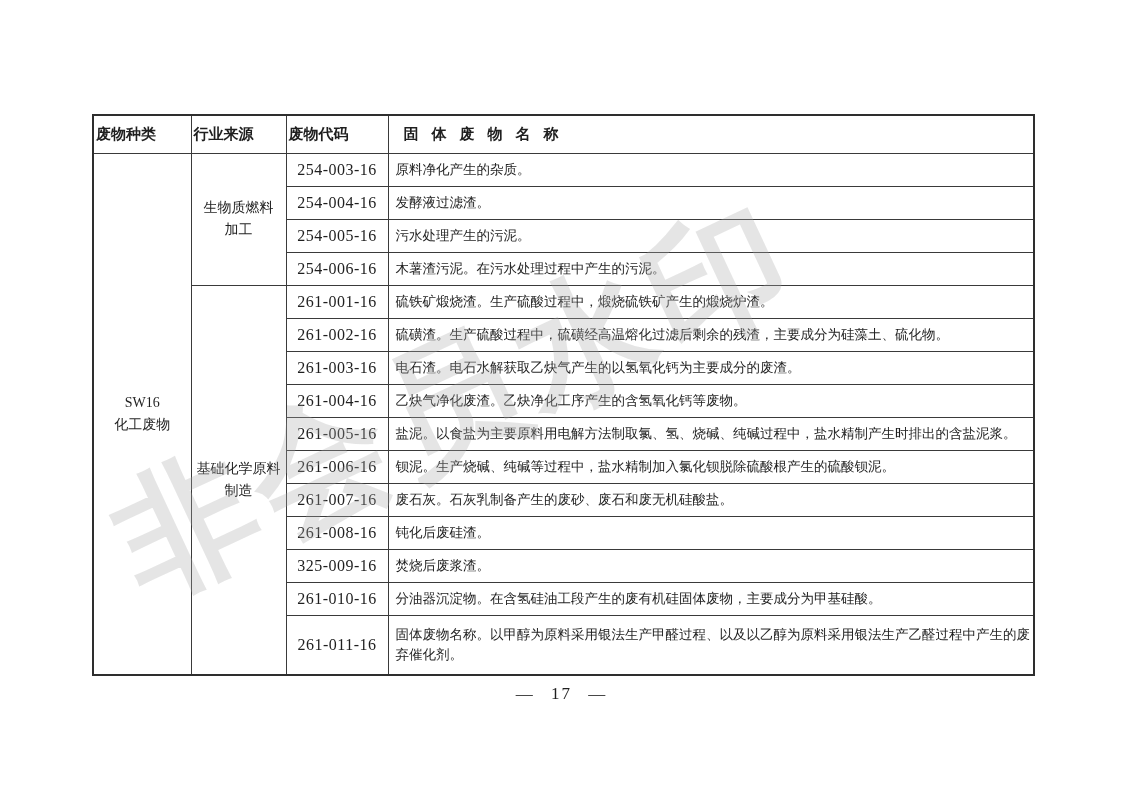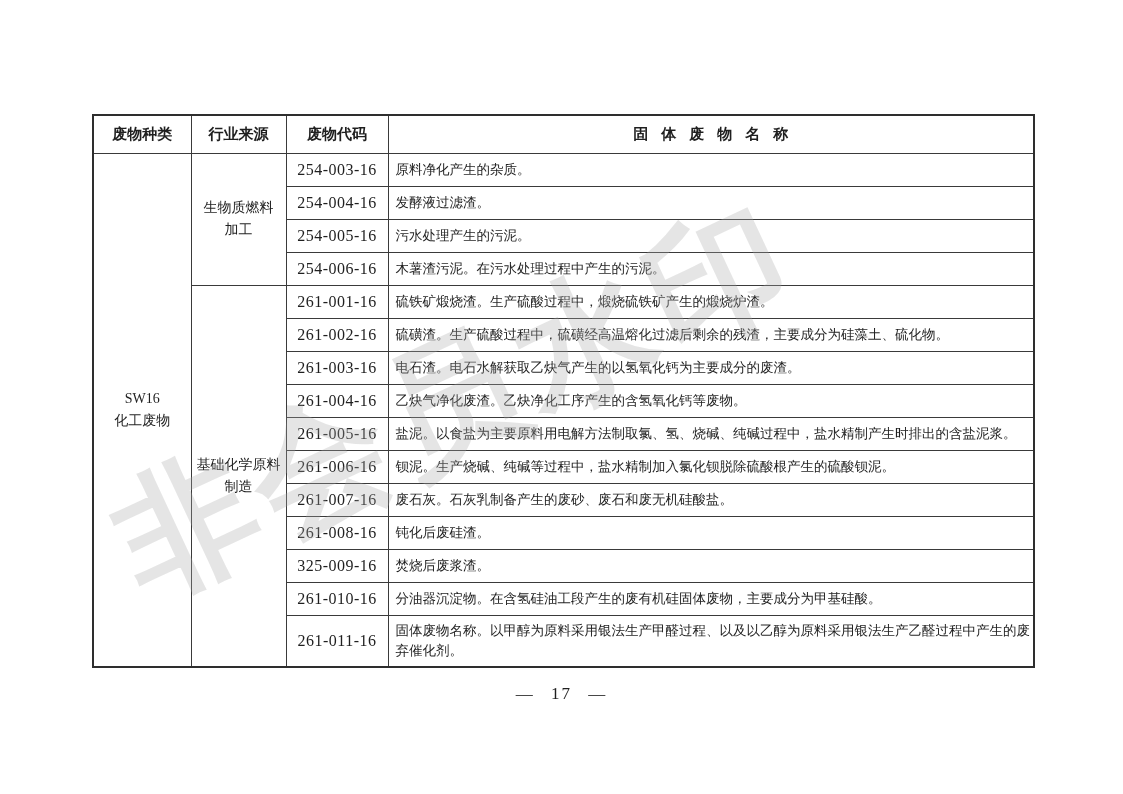--- a/index.html
+++ b/index.html
@@ -49,26 +49,26 @@
     border: 1px solid #3a3a3a;
     vertical-align: middle;
     font-size: 13.5px;
     line-height: 20px;
     overflow: hidden;
   }
   .waste-table thead th {
     height: 38px;
     font-weight: bold;
     font-size: 15px;
-    text-align: center;
+    text-align: left;
     padding: 8px 2px;
   }
   th.name-header-cell { letter-spacing: 13px; text-indent: 13px; }
   .waste-table tbody tr { height: 33px; }
-  .waste-table tbody tr.tall-row { height: 52px; }
+  .waste-table tbody tr.tall-row { height: 60px; }
   td.category-cell, td.industry-cell {
     text-align: center;
     font-size: 14px;
     line-height: 22px;
     padding: 2px 3px;
   }
   td.code-cell {
     text-align: center;
     font-size: 16px;
     letter-spacing: 0.5px;

